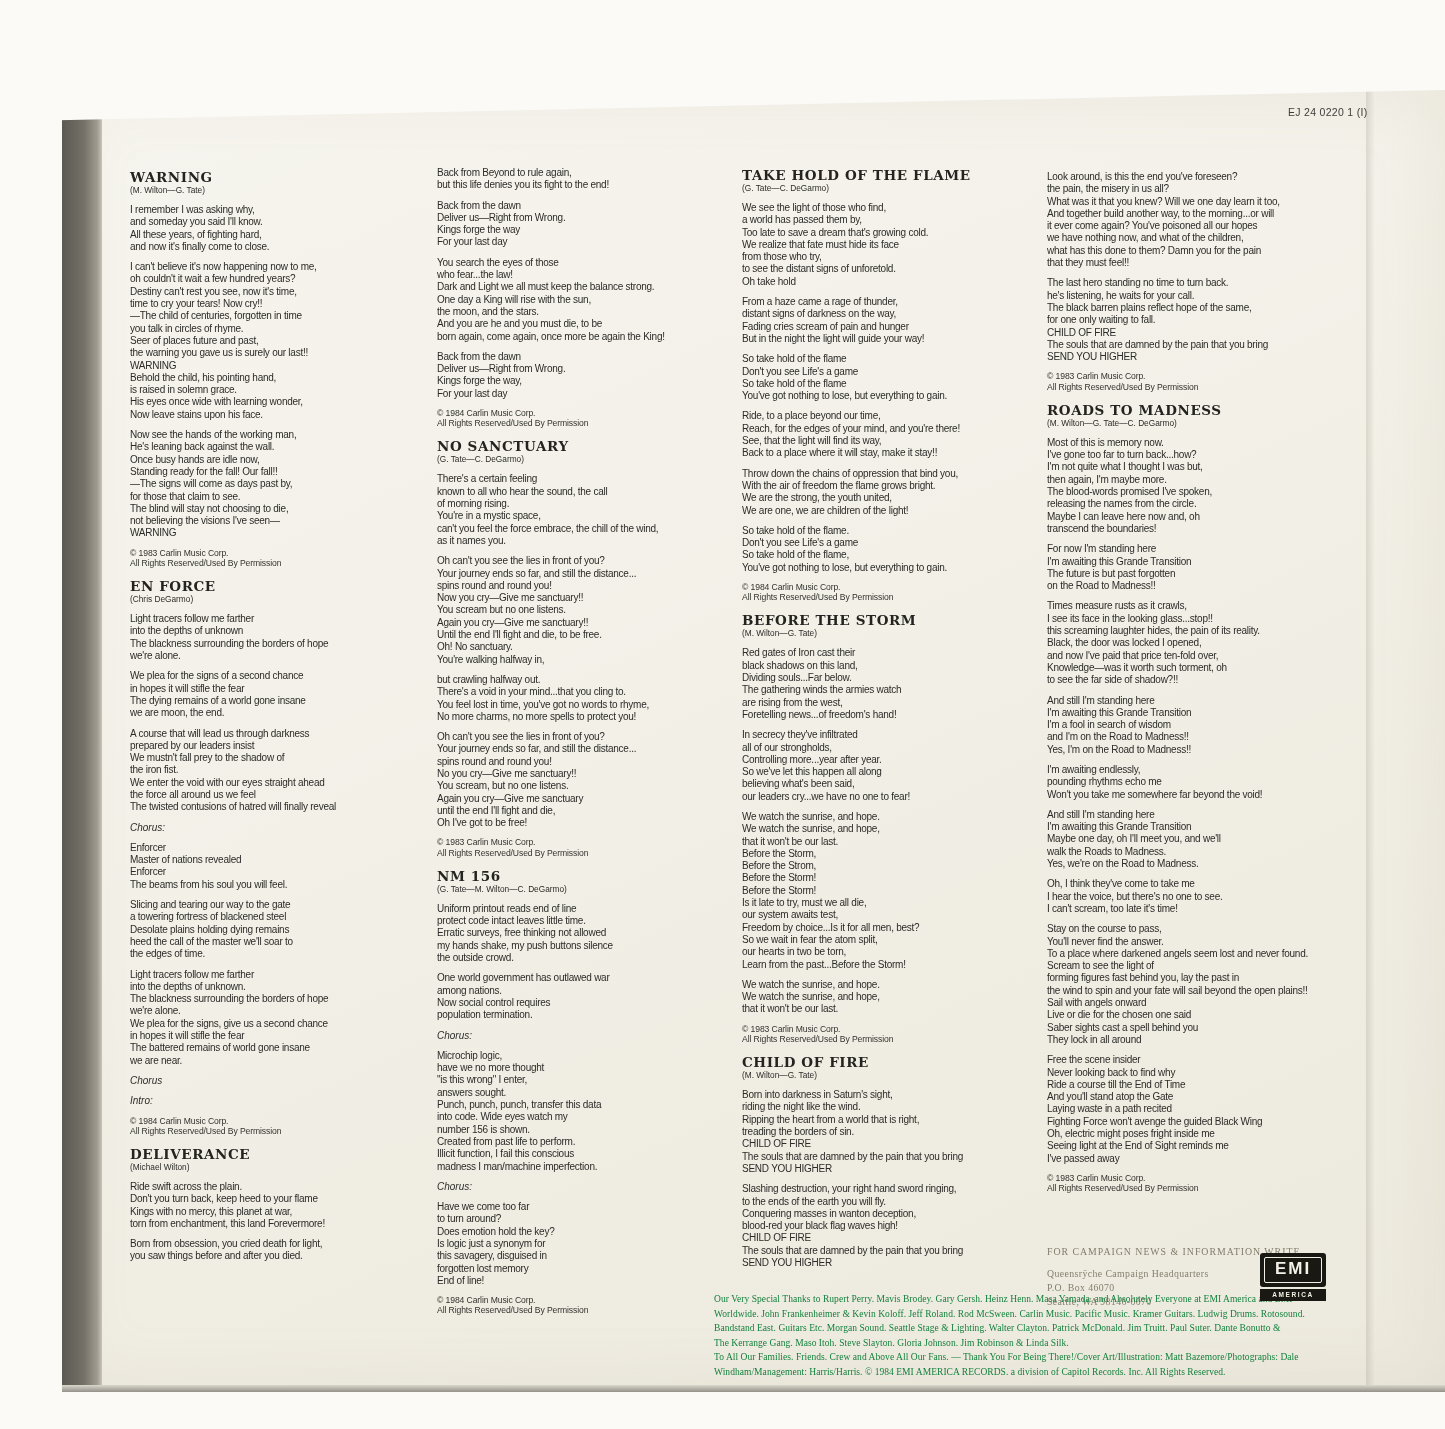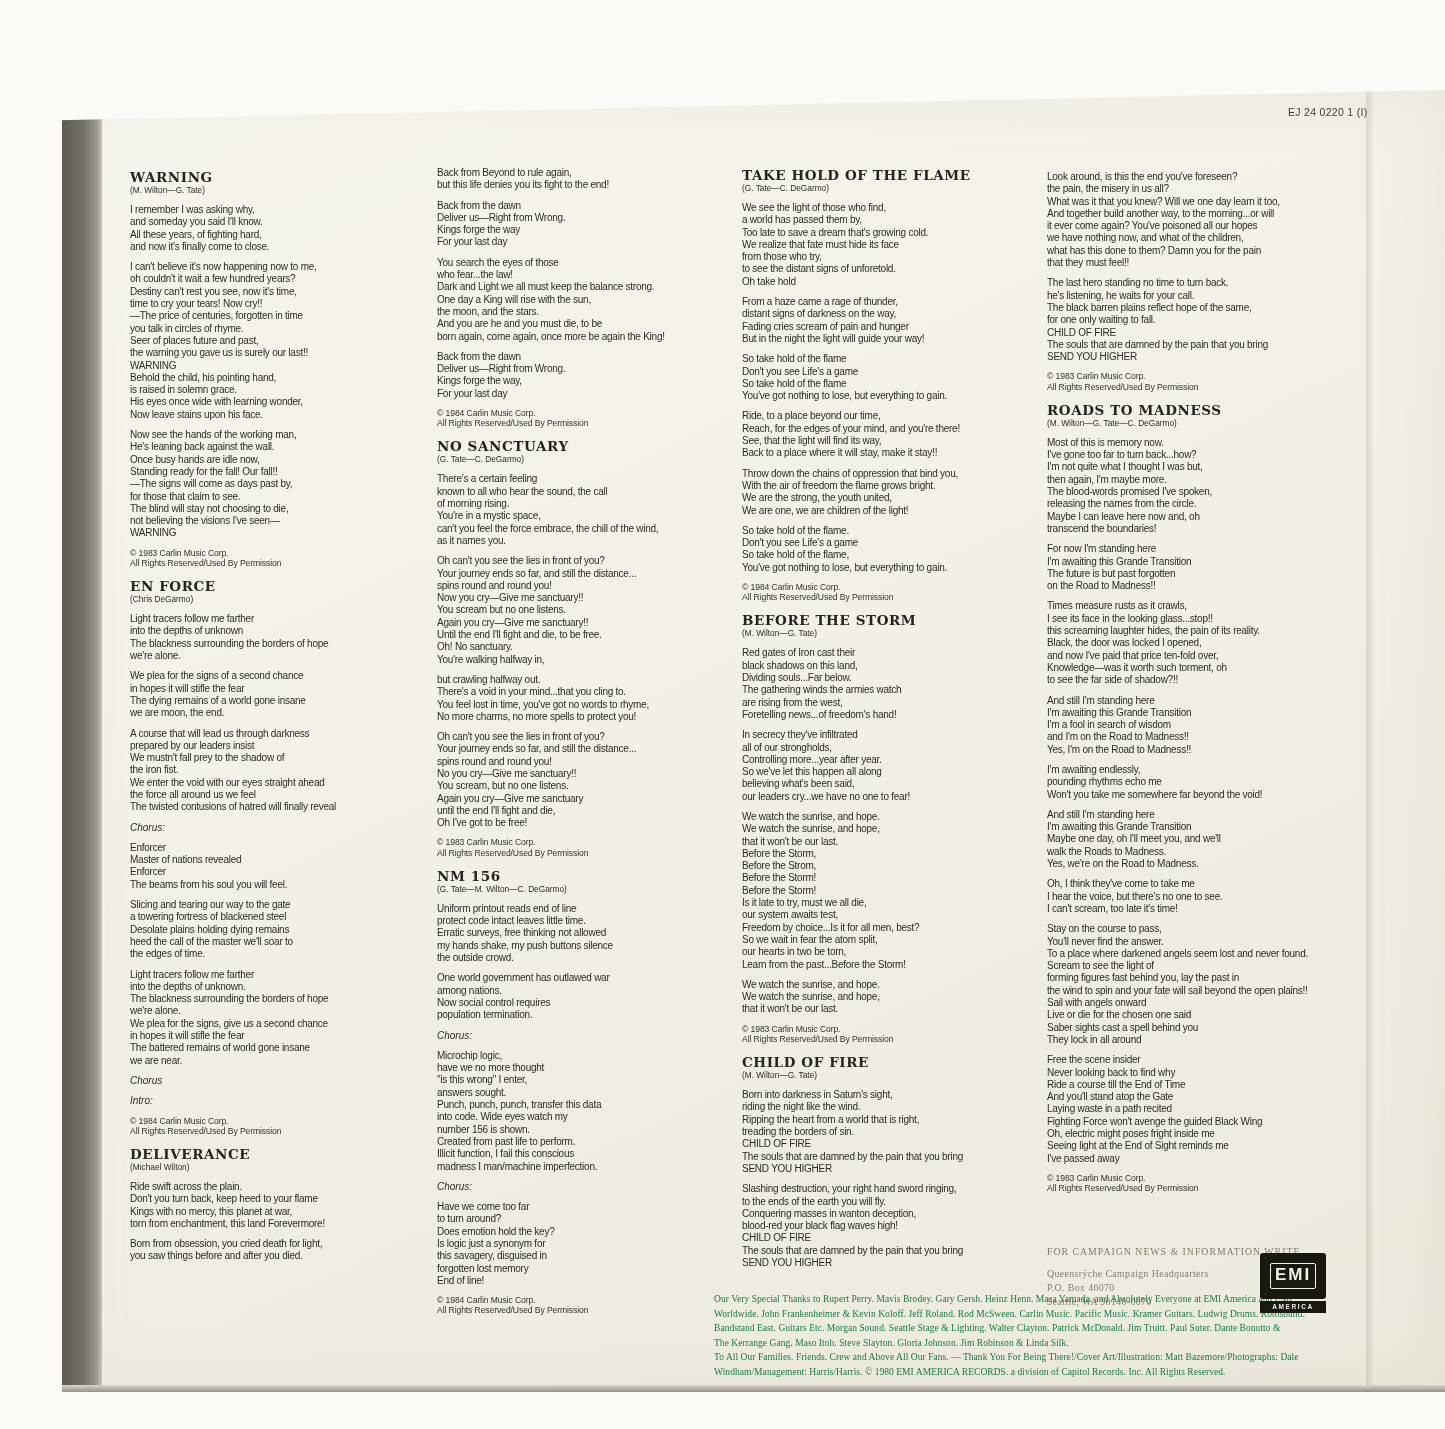--- a/index.html
+++ b/index.html
@@ -62,21 +62,21 @@
     font-family:Liberation Serif, serif;color:#85806e;
   }
   .campaign-header{font-size:9.8px;letter-spacing:1px;margin-bottom:10px;color:#827d6b;white-space:nowrap;}
   .campaign-line{font-size:9.8px;line-height:13.8px;letter-spacing:0.4px;white-space:nowrap;}
   .credits{
     position:absolute;left:714px;top:1292px;width:645px;z-index:5;
     font-family:Liberation Serif, serif;color:#15803d;
   }
   .credit-line{font-size:9.5px;line-height:14.6px;letter-spacing:0.05px;white-space:nowrap;}
   .emi-logo{position:absolute;left:1260px;top:1253px;z-index:6;width:66px;text-align:center;}
-  .emi-top{background:#1a1812;padding:10px;border-radius:3px;}
+  .emi-top{background:#1a1812;padding:4px;border-radius:3px;}
   .emi-top-inner{
     border:1.5px solid #f2efe6;border-radius:2px;padding:1px 2px 3px;
     font-weight:bold;font-size:17px;letter-spacing:2px;color:#f4f1e8;
     font-family:"Liberation Sans", sans-serif;
   }
   .emi-bottom{
     background:#1a1812;color:#f4f1e8;font-size:6.5px;font-weight:bold;
     letter-spacing:1.6px;padding:2px 0 2.5px;margin-top:2px;
     font-family:"Liberation Sans", sans-serif;
   }
@@ -102,21 +102,21 @@
       <div class="line">I remember I was asking why,</div>
       <div class="line">and someday you said I'll know.</div>
       <div class="line">All these years, of fighting hard,</div>
       <div class="line">and now it's finally come to close.</div>
     </div>
     <div class="stanza">
       <div class="line">I can't believe it's now happening now to me,</div>
       <div class="line">oh couldn't it wait a few hundred years?</div>
       <div class="line">Destiny can't rest you see, now it's time,</div>
       <div class="line">time to cry your tears! Now cry!!</div>
-      <div class="line">—The price of centuries, forgotten in time</div>
+      <div class="line">—The child of centuries, forgotten in time</div>
       <div class="line">you talk in circles of rhyme.</div>
       <div class="line">Seer of places future and past,</div>
       <div class="line">the warning you gave us is surely our last!!</div>
       <div class="line">WARNING</div>
       <div class="line">Behold the child, his pointing hand,</div>
       <div class="line">is raised in solemn grace.</div>
       <div class="line">His eyes once wide with learning wonder,</div>
       <div class="line">Now leave stains upon his face.</div>
     </div>
     <div class="stanza">
@@ -556,14 +556,14 @@
   </div>
   <div class="emi-bottom">AMERICA</div>
 </div>
 
 <div class="credits">
   <div class="credit-line">Our Very Special Thanks to Rupert Perry. Mavis Brodey. Gary Gersh. Heinz Henn. Masa Yamada. and Absolutely Everyone at EMI America and EMI</div>
   <div class="credit-line">Worldwide. John Frankenheimer &amp; Kevin Koloff. Jeff Roland. Rod McSween. Carlin Music. Pacific Music. Kramer Guitars. Ludwig Drums. Rotosound.</div>
   <div class="credit-line">Bandstand East. Guitars Etc. Morgan Sound. Seattle Stage &amp; Lighting. Walter Clayton. Patrick McDonald. Jim Truitt. Paul Suter. Dante Bonutto &amp;</div>
   <div class="credit-line">The Kerrange Gang. Maso Itoh. Steve Slayton. Gloria Johnson. Jim Robinson &amp; Linda Silk.</div>
   <div class="credit-line">To All Our Families. Friends. Crew and Above All Our Fans. — Thank You For Being There!/Cover Art/Illustration: Matt Bazemore/Photographs: Dale</div>
-  <div class="credit-line">Windham/Management: Harris/Harris.  © 1980 EMI AMERICA RECORDS. a division of Capitol Records. Inc. All Rights Reserved.</div>
+  <div class="credit-line">Windham/Management: Harris/Harris.  © 1984 EMI AMERICA RECORDS. a division of Capitol Records. Inc. All Rights Reserved.</div>
 </div>
 
 </body></html>

